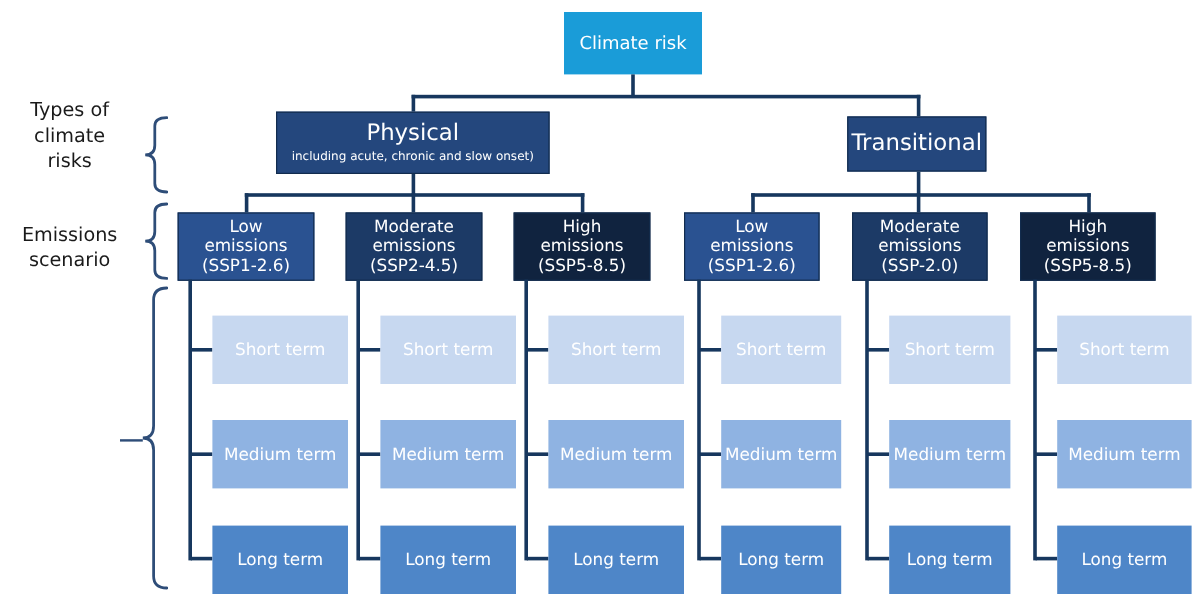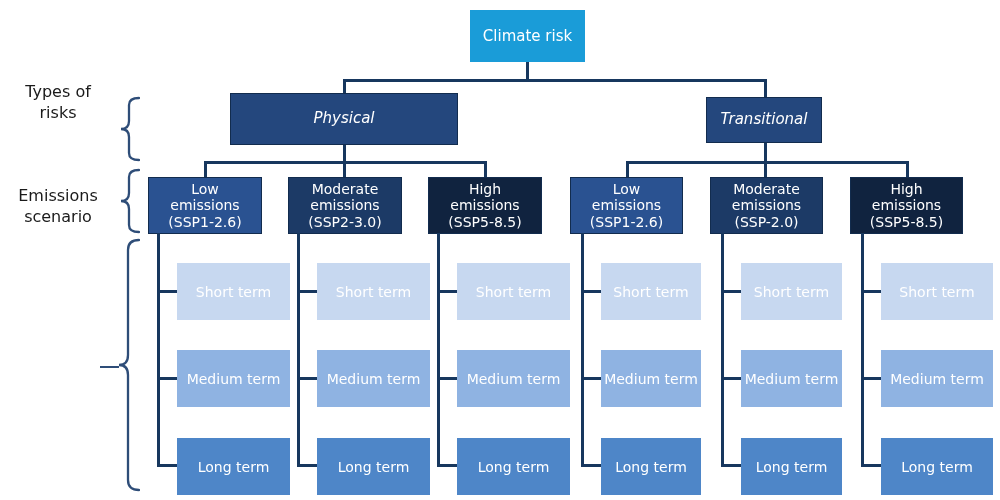--- a/index.html
+++ b/index.html
@@ -11,21 +11,21 @@
   .node{
     position:absolute;display:flex;flex-direction:column;align-items:center;justify-content:center;
     text-align:center;color:#fff;box-sizing:border-box;
   }
   .navy-border{border:1.5px solid #122c4e;}
   
   .root{left:470px;top:10px;width:115px;height:52px;font-size:15px;}
   
   .branch-physical{left:230px;top:93px;width:228px;height:52px;}
   .branch-transitional{left:706px;top:97px;width:116px;height:46px;font-size:15px;}
-  .branch-title{font-size:15px;line-height:1.15;font-style:italic;}
+  .branch-title{font-size:19px;line-height:1.15;}
   .branch-subtitle{font-size:10px;line-height:1.2;margin-top:2px;}
   
   .scenario{top:177px;height:57px;font-size:14px;line-height:1.18;}
   .sc1{left:148px;width:114px;}
   .sc2{left:288px;width:114px;}
   .sc3{left:428px;width:114px;}
   .sc4{left:570px;width:113px;}
   .sc5{left:710px;width:113px;}
   .sc6{left:850px;width:113px;}
   
@@ -50,20 +50,21 @@
   .lbl-timeframe{left:2px;top:356px;width:100px;}
   .brace{position:absolute;}
 </style>
 </head>
 <body>
 
 <div id="canvas">
 
   <div class="side-label lbl-types">
     <div>Types of</div>
+    <div>climate</div>
     <div>risks</div>
   </div>
   <svg class="brace" style="left:118px;top:96px;" width="22" height="66">
     <path d="M21,2 Q11,2 11,9 L11,25 Q11,33 3,33 Q11,33 11,41 L11,57 Q11,64 21,64" fill="none" stroke="#2e4d78" stroke-width="2.3" stroke-linecap="round"></path>
   </svg>
 
   <div class="side-label lbl-emissions">
     <div>Emissions</div>
     <div>scenario</div>
   </div>
@@ -80,20 +81,21 @@
     <span>Climate risk</span>
   </div>
 
   <div class="conn" style="left:526px;top:62px;width:3px;height:18px;"></div>
   <div class="conn" style="left:343px;top:79px;width:424px;height:3px;"></div>
   <div class="conn" style="left:343px;top:79px;width:3px;height:14px;"></div>
   <div class="conn" style="left:764px;top:79px;width:3px;height:18px;"></div>
 
   <div class="node branch-physical navy-border" style="background: rgb(36, 71, 125);">
     <div class="branch-title">Physical</div>
+    <div class="branch-subtitle">including acute, chronic and slow onset)</div>
   </div>
   <div class="node branch-transitional navy-border" style="background: rgb(36, 71, 125);">
     <div class="branch-title">Transitional</div>
   </div>
 
   <div class="conn" style="left:343px;top:145px;width:3px;height:17px;"></div>
   <div class="conn" style="left:204px;top:161px;width:283px;height:3px;"></div>
   <div class="conn" style="left:204px;top:161px;width:3px;height:16px;"></div>
   <div class="conn" style="left:343px;top:161px;width:3px;height:16px;"></div>
   <div class="conn" style="left:484px;top:161px;width:3px;height:16px;"></div>
@@ -105,21 +107,21 @@
   <div class="conn" style="left:906px;top:161px;width:3px;height:16px;"></div>
 
   <div class="node scenario sc1 navy-border" style="background: rgb(42, 82, 145);">
     <div>Low</div>
     <div>emissions</div>
     <div>(SSP1-2.6)</div>
   </div>
   <div class="node scenario sc2 navy-border" style="background: rgb(28, 58, 102);">
     <div>Moderate</div>
     <div>emissions</div>
-    <div>(SSP2-3.0)</div>
+    <div>(SSP2-4.5)</div>
   </div>
   <div class="node scenario sc3 navy-border" style="background: rgb(16, 35, 63);">
     <div>High</div>
     <div>emissions</div>
     <div>(SSP5-8.5)</div>
   </div>
   <div class="node scenario sc4 navy-border" style="background: rgb(42, 82, 145);">
     <div>Low</div>
     <div>emissions</div>
     <div>(SSP1-2.6)</div>

